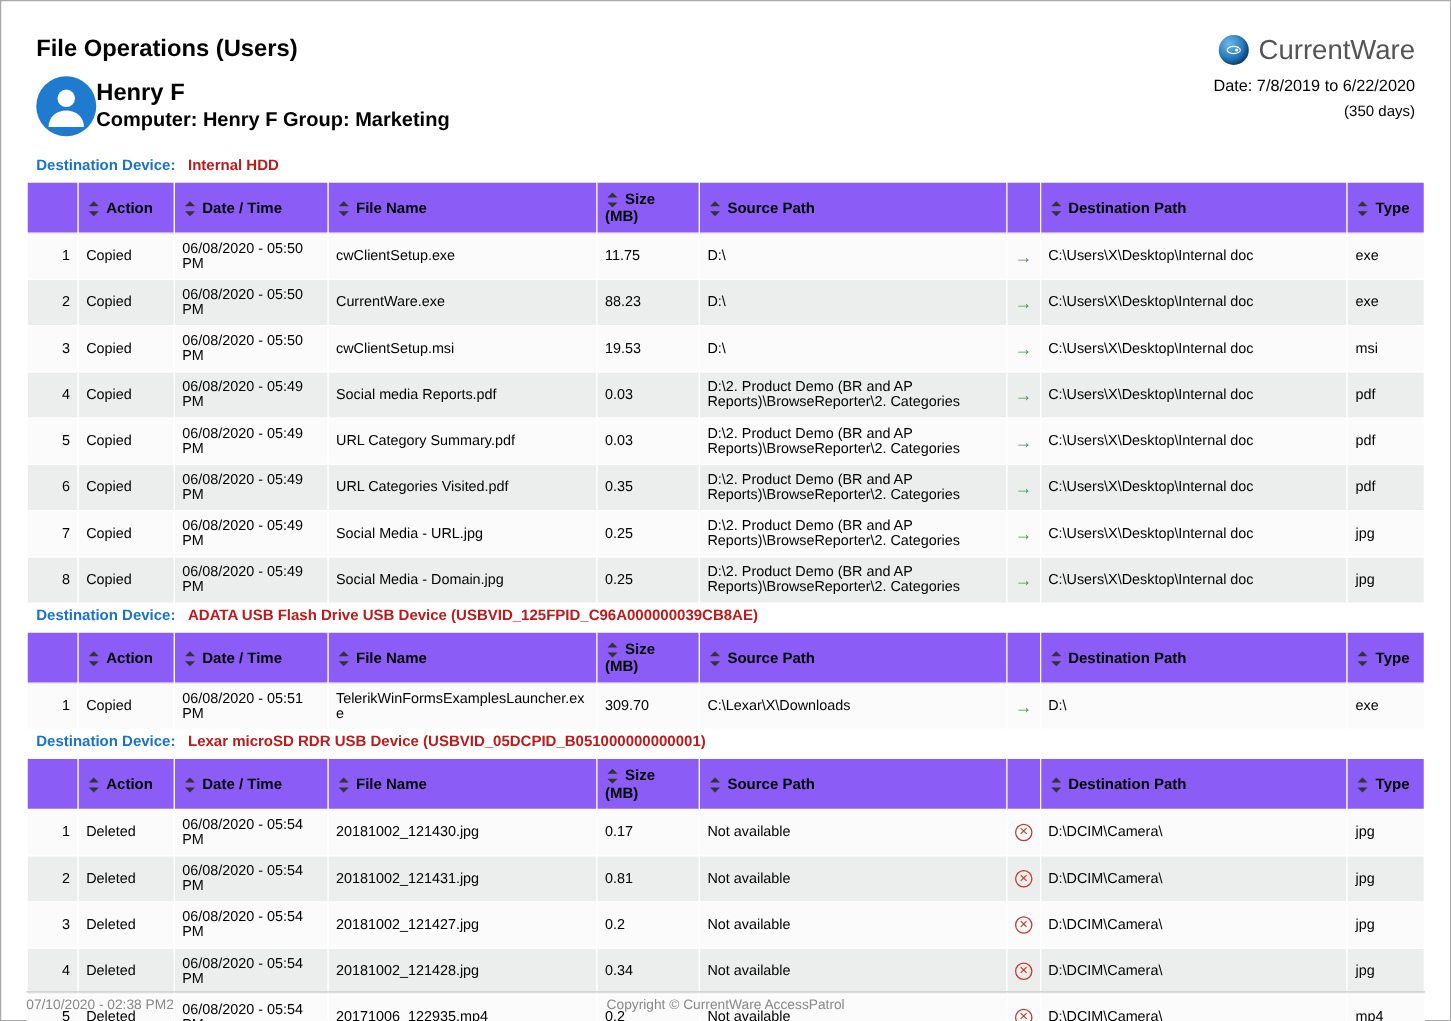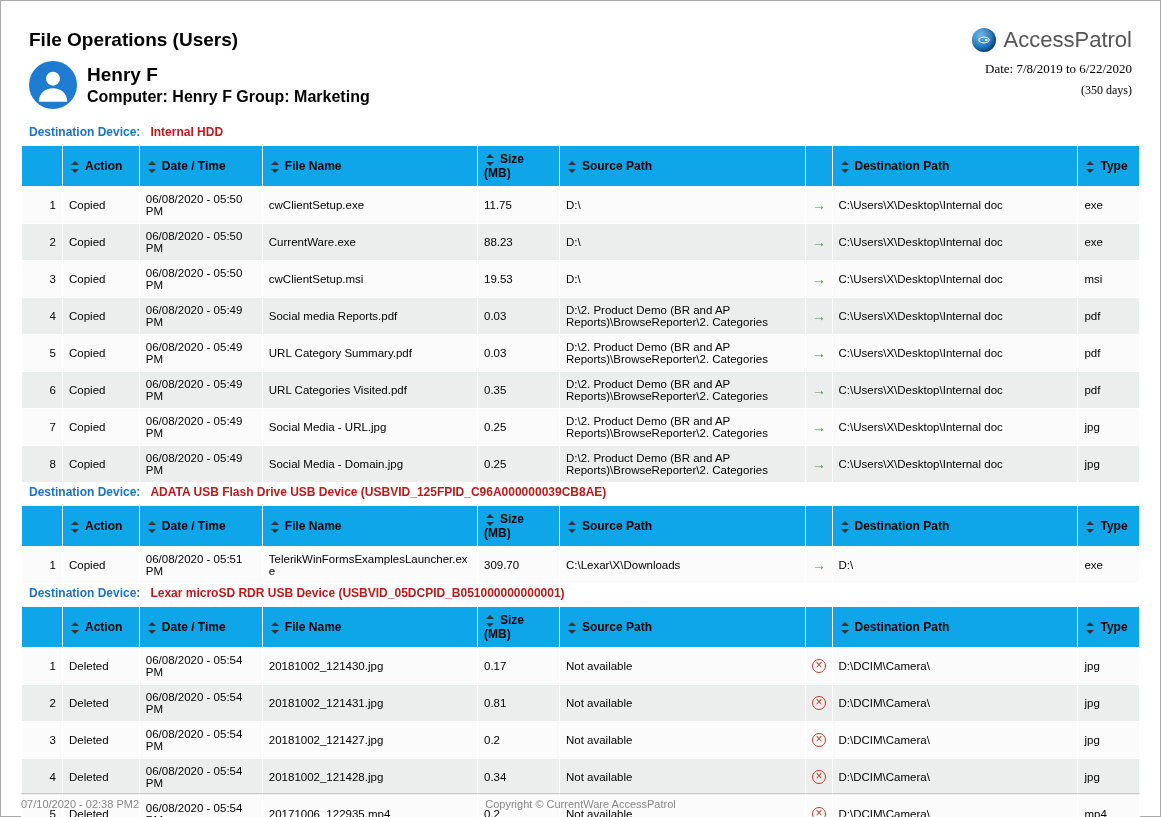--- a/index.html
+++ b/index.html
@@ -48,21 +48,20 @@
   }
   .brand-icon svg { width: 14px; height: 14px; }
   .user-row {
     display: flex;
     justify-content: space-between;
     padding: 0 8px 14px 8px;
   }
   .user-left {
     display: flex;
     align-items: center;
-    gap: 10px;
     justify-content: center;
   }
   .avatar {
     width: 48px;
     height: 48px;
     border-radius: 50%;
     background: #1f7bd0;
     display: flex;
     align-items: center;
     justify-content: center;
@@ -73,21 +72,20 @@
     font-weight: bold;
   }
   .user-meta {
     font-size: 16px;
     font-weight: bold;
     margin-top: 2px;
   }
   .date-range {
     text-align: right;
     font-size: 13px;
-    font-family: Liberation Serif, serif;
   }
   .date-range-days {
     font-size: 12px;
     margin-top: 6px;
   }
   .section-label {
     padding: 2px 8px 6px 8px;
     font-size: 12px;
   }
   .section-label .lbl {
@@ -98,21 +96,21 @@
   .section-label .dev {
     font-weight: bold;
     color: #b91c1c;
   }
   table.data {
     width: 100%;
     border-collapse: collapse;
     table-layout: fixed;
   }
   table.data th {
-    background: #0ea5e9;
+    background: #8b5cf6;
     text-align: left;
     font-weight: bold;
     font-size: 12px;
     padding: 6px 6px;
     border: 1px solid #fff;
   }
   table.data td {
     font-size: 11.5px;
     padding: 6px 6px;
     border: 1px solid #fff;
@@ -175,21 +173,21 @@
 
   <div class="top-row">
     <div class="report-title">File Operations (Users)</div>
     <div class="brand">
       <span class="brand-icon">
         <svg viewBox="0 0 24 24">
             <ellipse cx="12" cy="12" rx="9" ry="5" fill="none" stroke="#fff" stroke-width="1.6"></ellipse>
             <circle cx="16" cy="12" r="2.2" fill="#fff"></circle>
           </svg>
       </span>
-      <span>AccessPatrol</span>
+      <span>CurrentWare</span>
     </div>
   </div>
 
   <div class="user-row">
     <div class="user-left">
       <div class="avatar">
         <svg viewBox="0 0 24 24">
             <circle cx="12" cy="8.2" r="4.2" fill="#fff"></circle>
             <path d="M3.5 22c0-5 3.8-8 8.5-8s8.5 3 8.5 8z" fill="#fff"></path>
           </svg>

